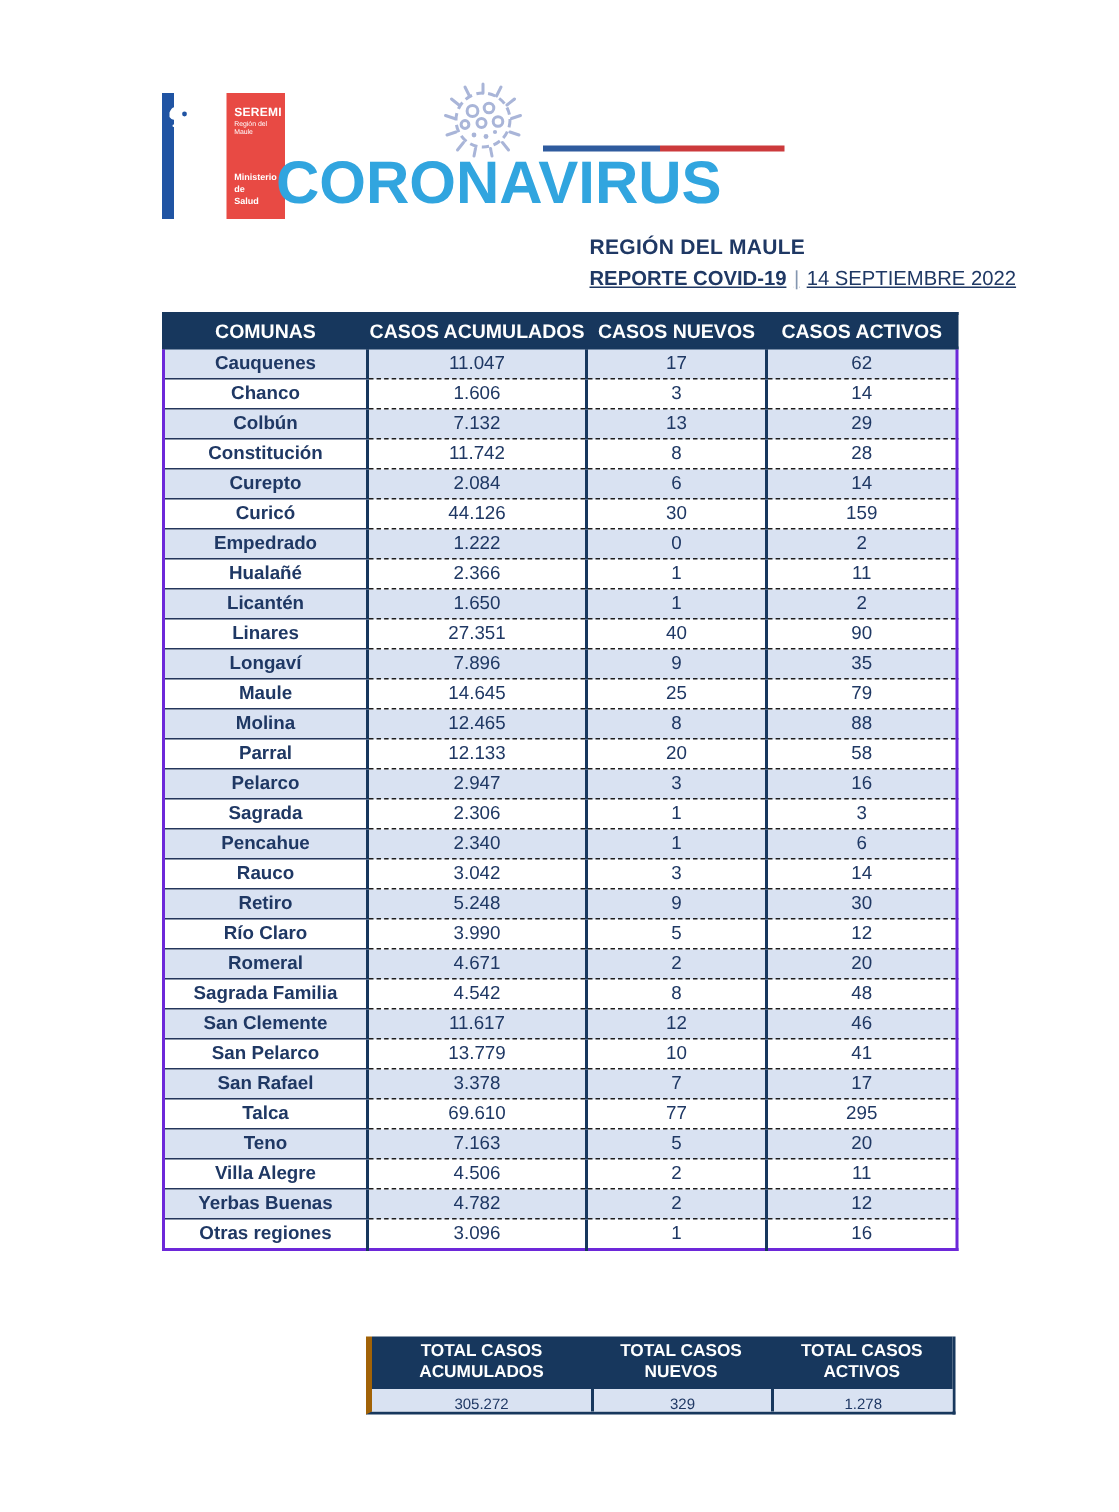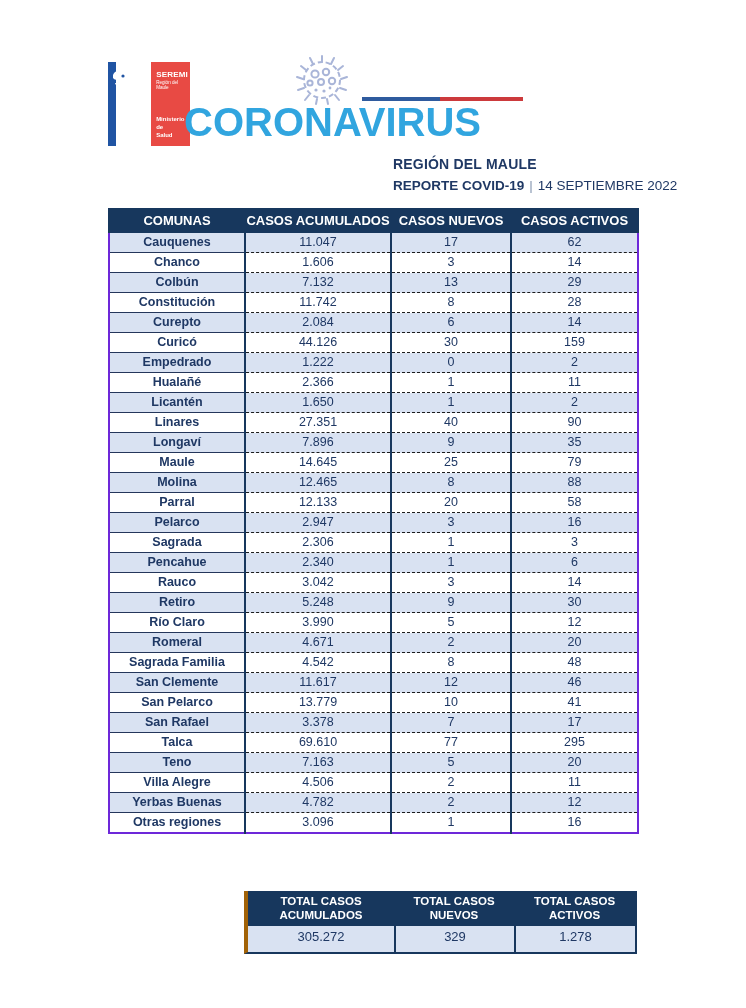--- a/index.html
+++ b/index.html
@@ -19,21 +19,21 @@
   
   .virus { position: absolute; left: 294px; top: 54px; }
   .hline { position: absolute; left: 362px; top: 97px; height: 4px; width: 161px; display: flex; }
   .hline .seg-blue { width: 78px; background: #2F5B9E; }
   .hline .seg-red { flex: 1; background: #CC3A3C; }
   .main-title { position: absolute; left: 184px; top: 96px; font-size: 40px; line-height: 52px;
                 font-weight: bold; color: #31A5DF; letter-spacing: 0; }
 
   .meta { position: absolute; left: 393px; top: 156px; color: #1F3864; }
   .meta-region { font-size: 14px; font-weight: bold; letter-spacing: .2px; }
-  .meta-report { margin-top: 6px; font-size: 13.5px; }
+  .meta-report { margin-top: 6px; font-size: 13.5px; text-decoration: underline; }
   .meta-report .bold { font-weight: bold; }
   .meta-report .sep { color: #8496B0; padding: 0 5px; font-weight: normal; }
 
   
   table.covid { position: absolute; left: 108px; top: 208px; width: 529px;
                 border-collapse: collapse; table-layout: fixed; border: 2px solid #6d28d9; }
   table.covid col.c1 { width: 136px; }
   table.covid col.c2 { width: 146px; }
   table.covid col.c3 { width: 120px; }
   table.covid col.c4 { width: 127px; }
@@ -45,22 +45,22 @@
   table.covid td.comuna { font-weight: bold; border-bottom: 1px solid #24365B; }
   table.covid td.num { border-bottom: 1px dashed #1c1c1c; }
   table.covid tbody tr:nth-child(odd) td { background: #D9E2F2; }
 
   
   .totals { position: absolute; left: 244px; top: 855px; width: 393px;
             border-left: 4px solid #a16207; border-right: 2px solid #17375D; border-bottom: 2px solid #17375D; margin-top: 36px; }
   .totals-head { display: flex; background: #17375D; color: #fff; text-align: center; padding: 3px 0 4px; }
   .totals-head .cell { font-size: 11.5px; font-weight: bold; line-height: 14px; }
   .totals-values { display: flex; text-align: center; }
-  .totals-values .cell { height: 26px; line-height: 21px; background: #D9E2F2;
-                         font-size: 13px; color: #1F3864; }
+  .totals-values .cell { height: 15px; line-height: 21px; background: #D9E2F2;
+                         font-size: 10px; color: #1F3864; }
   .w1 { width: 146px; } .w2 { width: 120px; } .w3 { flex: 1; }
   .totals-values .cell + .cell { border-left: 2px solid #17375D; }
 </style>
 </head>
 <body>
 
 <div class="page">
 
   <div class="logo">
     <div class="logo-blue">

